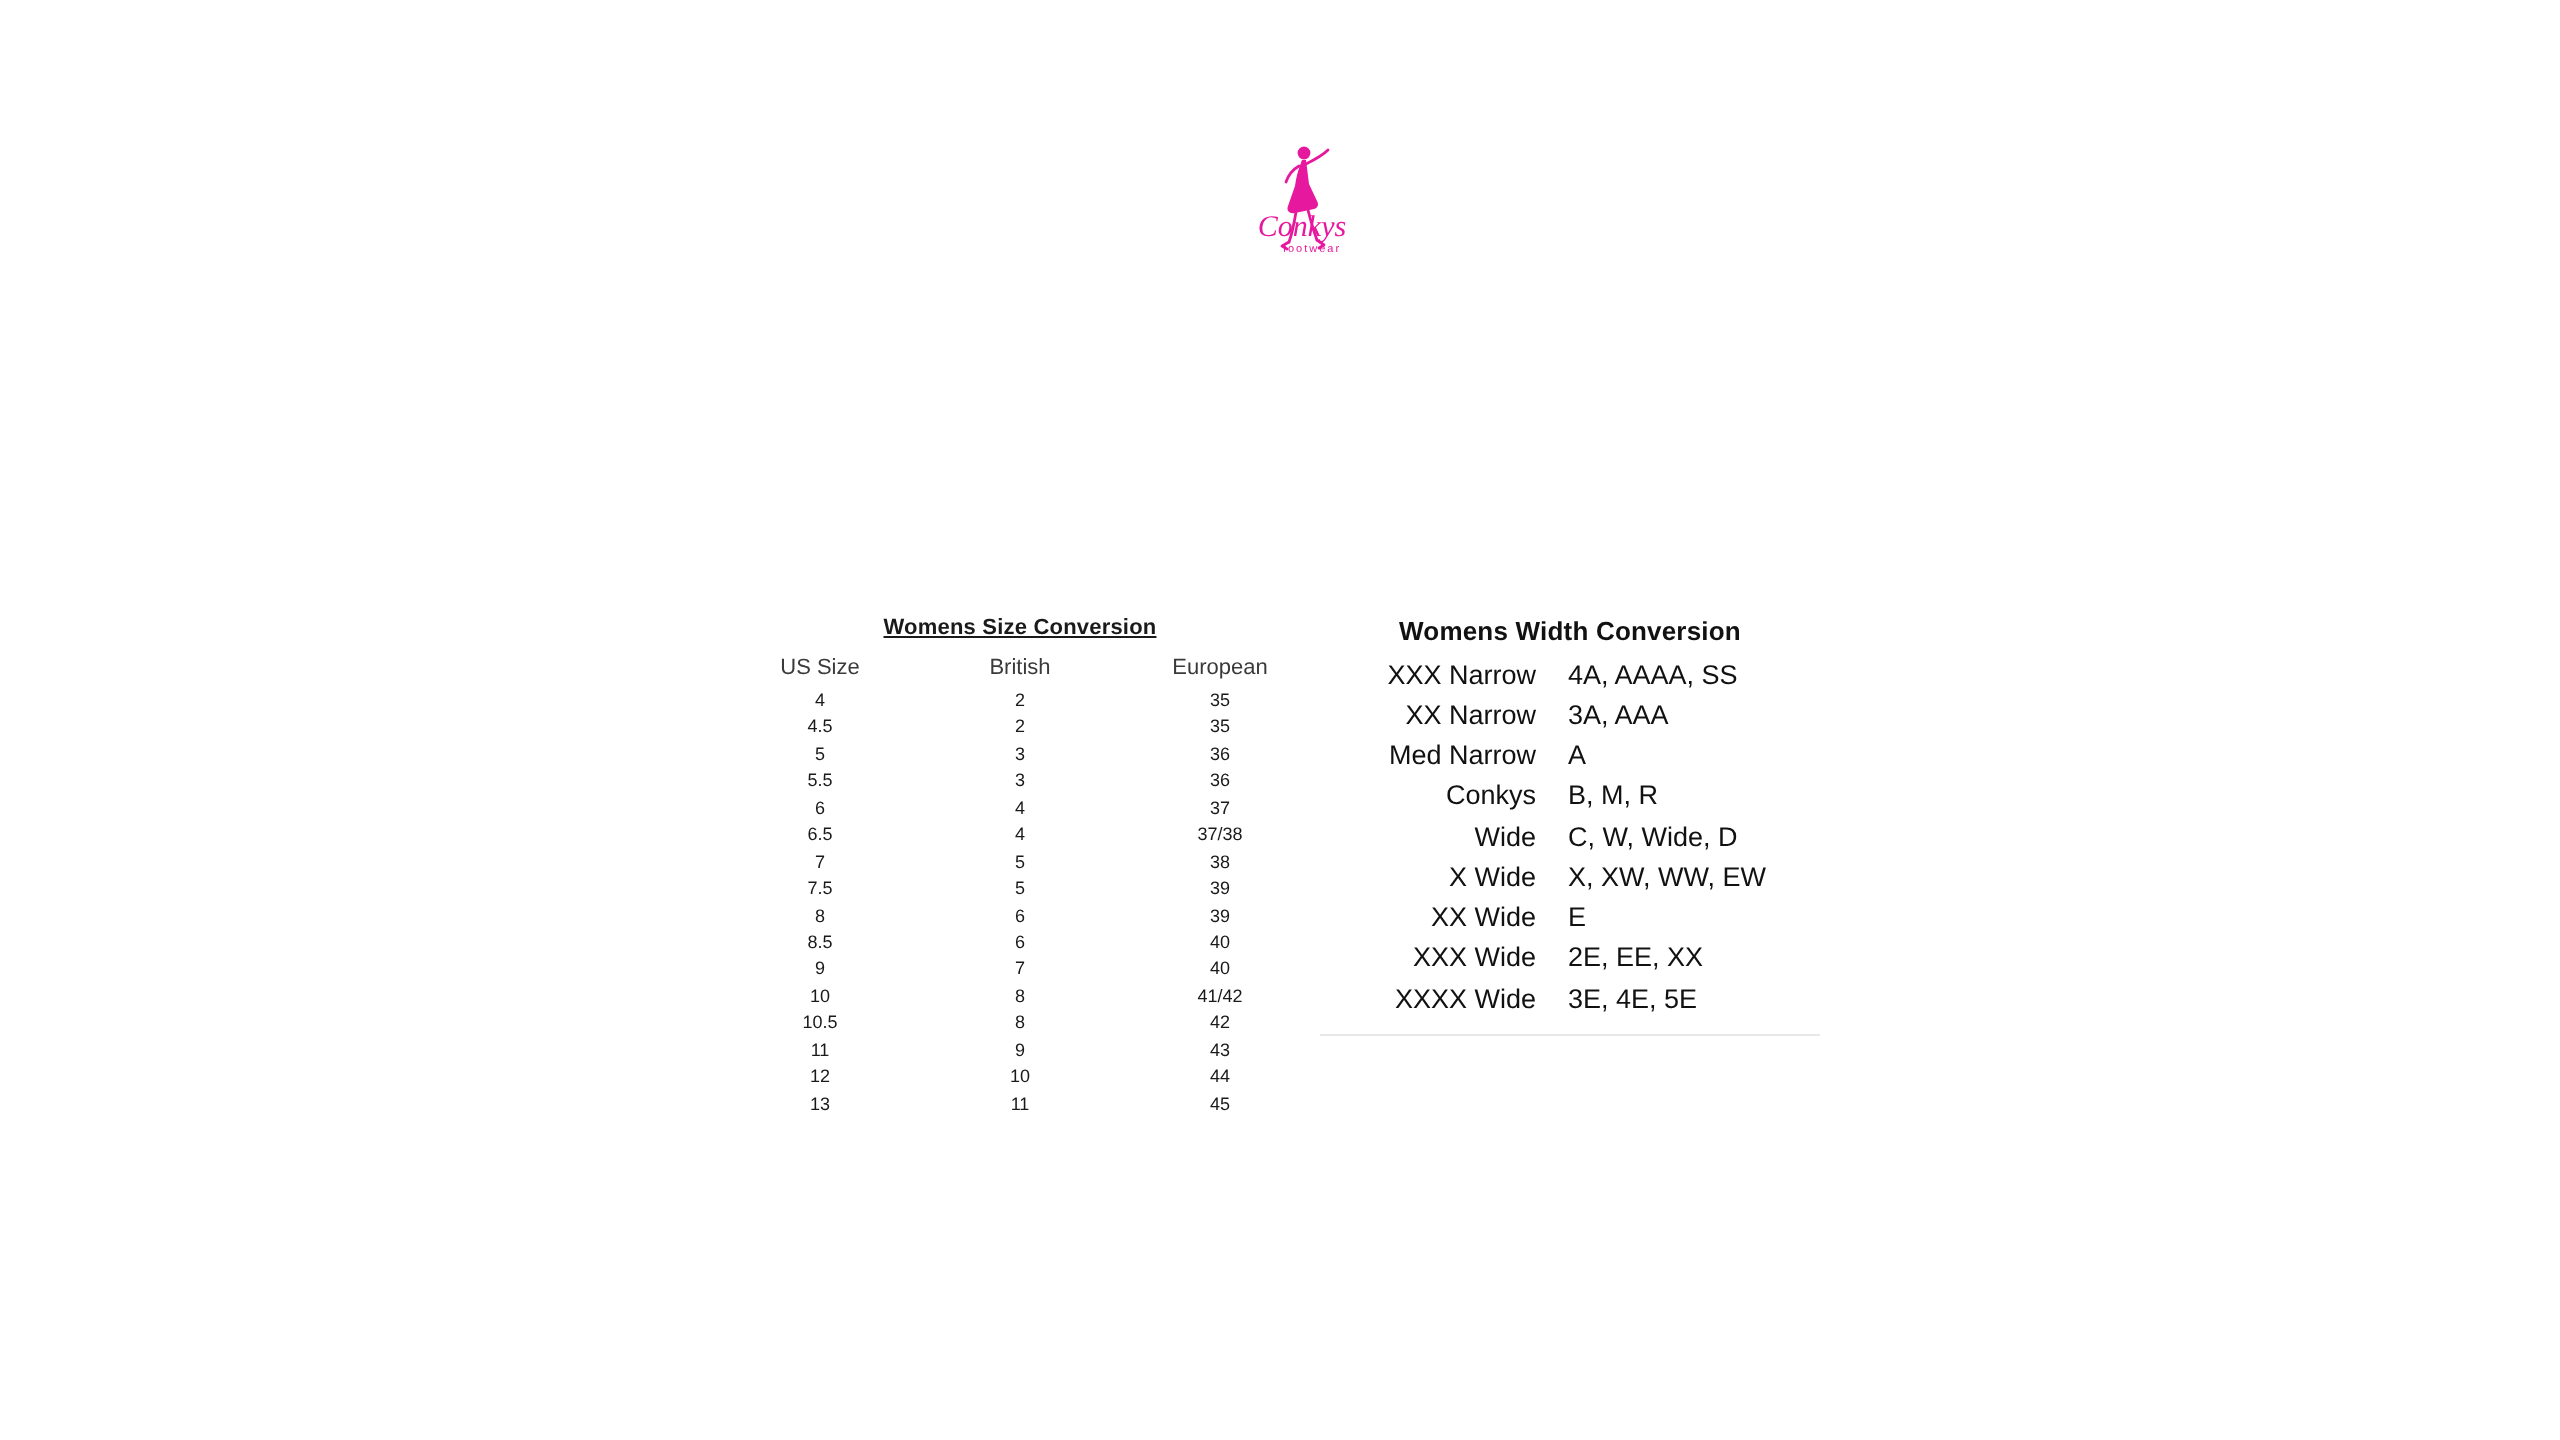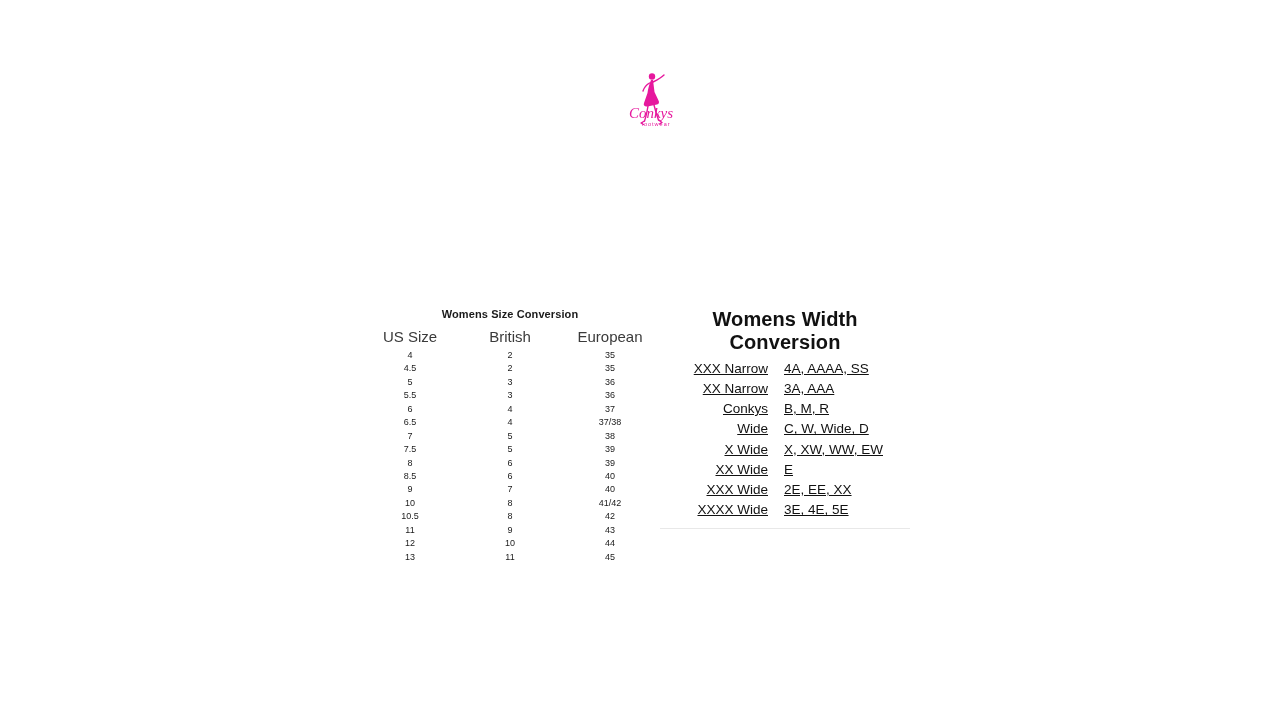--- a/index.html
+++ b/index.html
@@ -35,23 +35,24 @@
     border-collapse: collapse;
   }
   .size-table caption {
     caption-side: top;
     font-size: 11px;
     font-weight: bold;
     color: #1a1a1a;
     padding-bottom: 6px;
     text-align: center;
     letter-spacing: .1px;
+    text-decoration: underline;
   }
   .size-table th {
-    font-size: 15px;
+    font-size: 11px;
     font-weight: normal;
     color: #3a3a3a;
     padding: 2px 0 4px 0;
     text-align: center;
   }
   .size-table td {
     font-size: 9px;
     color: #1a1a1a;
     padding: 2px 0;
     text-align: center;
@@ -62,31 +63,30 @@
   .size-table col.c3 { width: 33.33%; }
 
   
   .width-block {
     position: absolute;
     left: 660px;
     top: 308px;
     width: 250px;
   }
   .width-title {
-    font-size: 20px;
+    font-size: 13px;
     font-weight: bold;
     color: #111111;
     text-align: center;
     margin: 0 0 4px 0;
     letter-spacing: .1px;
   }
   .width-table {
     width: 100%;
     border-collapse: collapse;
-    text-decoration: underline;
   }
   .width-table td {
     font-size: 13.5px;
     color: #111111;
     padding: 1.5px 0;
     line-height: 1.28;
     vertical-align: baseline;
   }
   .width-table td.label {
     text-align: right;
@@ -235,20 +235,24 @@
     <tbody>
       <tr>
           <td class="label">XXX Narrow</td>
           <td class="value">4A, AAAA, SS</td>
         </tr>
       <tr>
           <td class="label">XX Narrow</td>
           <td class="value">3A, AAA</td>
         </tr>
       <tr>
+          <td class="label">Med Narrow</td>
+          <td class="value">A</td>
+        </tr>
+      <tr>
           <td class="label">Conkys</td>
           <td class="value">B, M, R</td>
         </tr>
       <tr>
           <td class="label">Wide</td>
           <td class="value">C, W, Wide, D</td>
         </tr>
       <tr>
           <td class="label">X Wide</td>
           <td class="value">X, XW, WW, EW</td>

